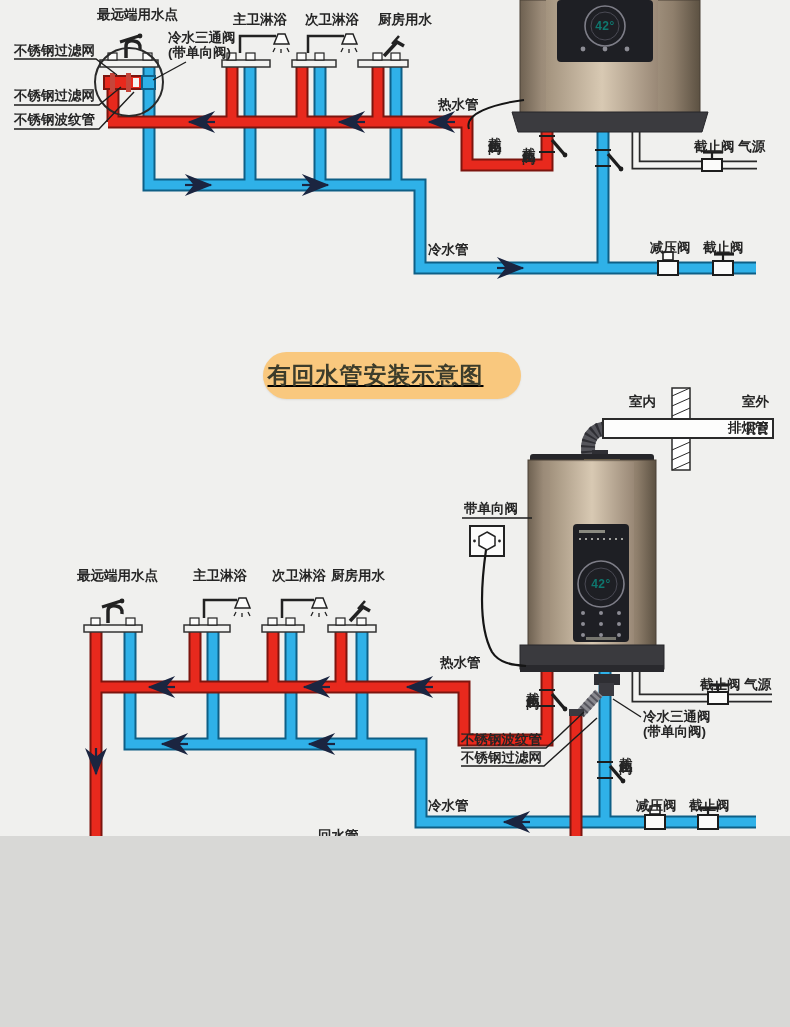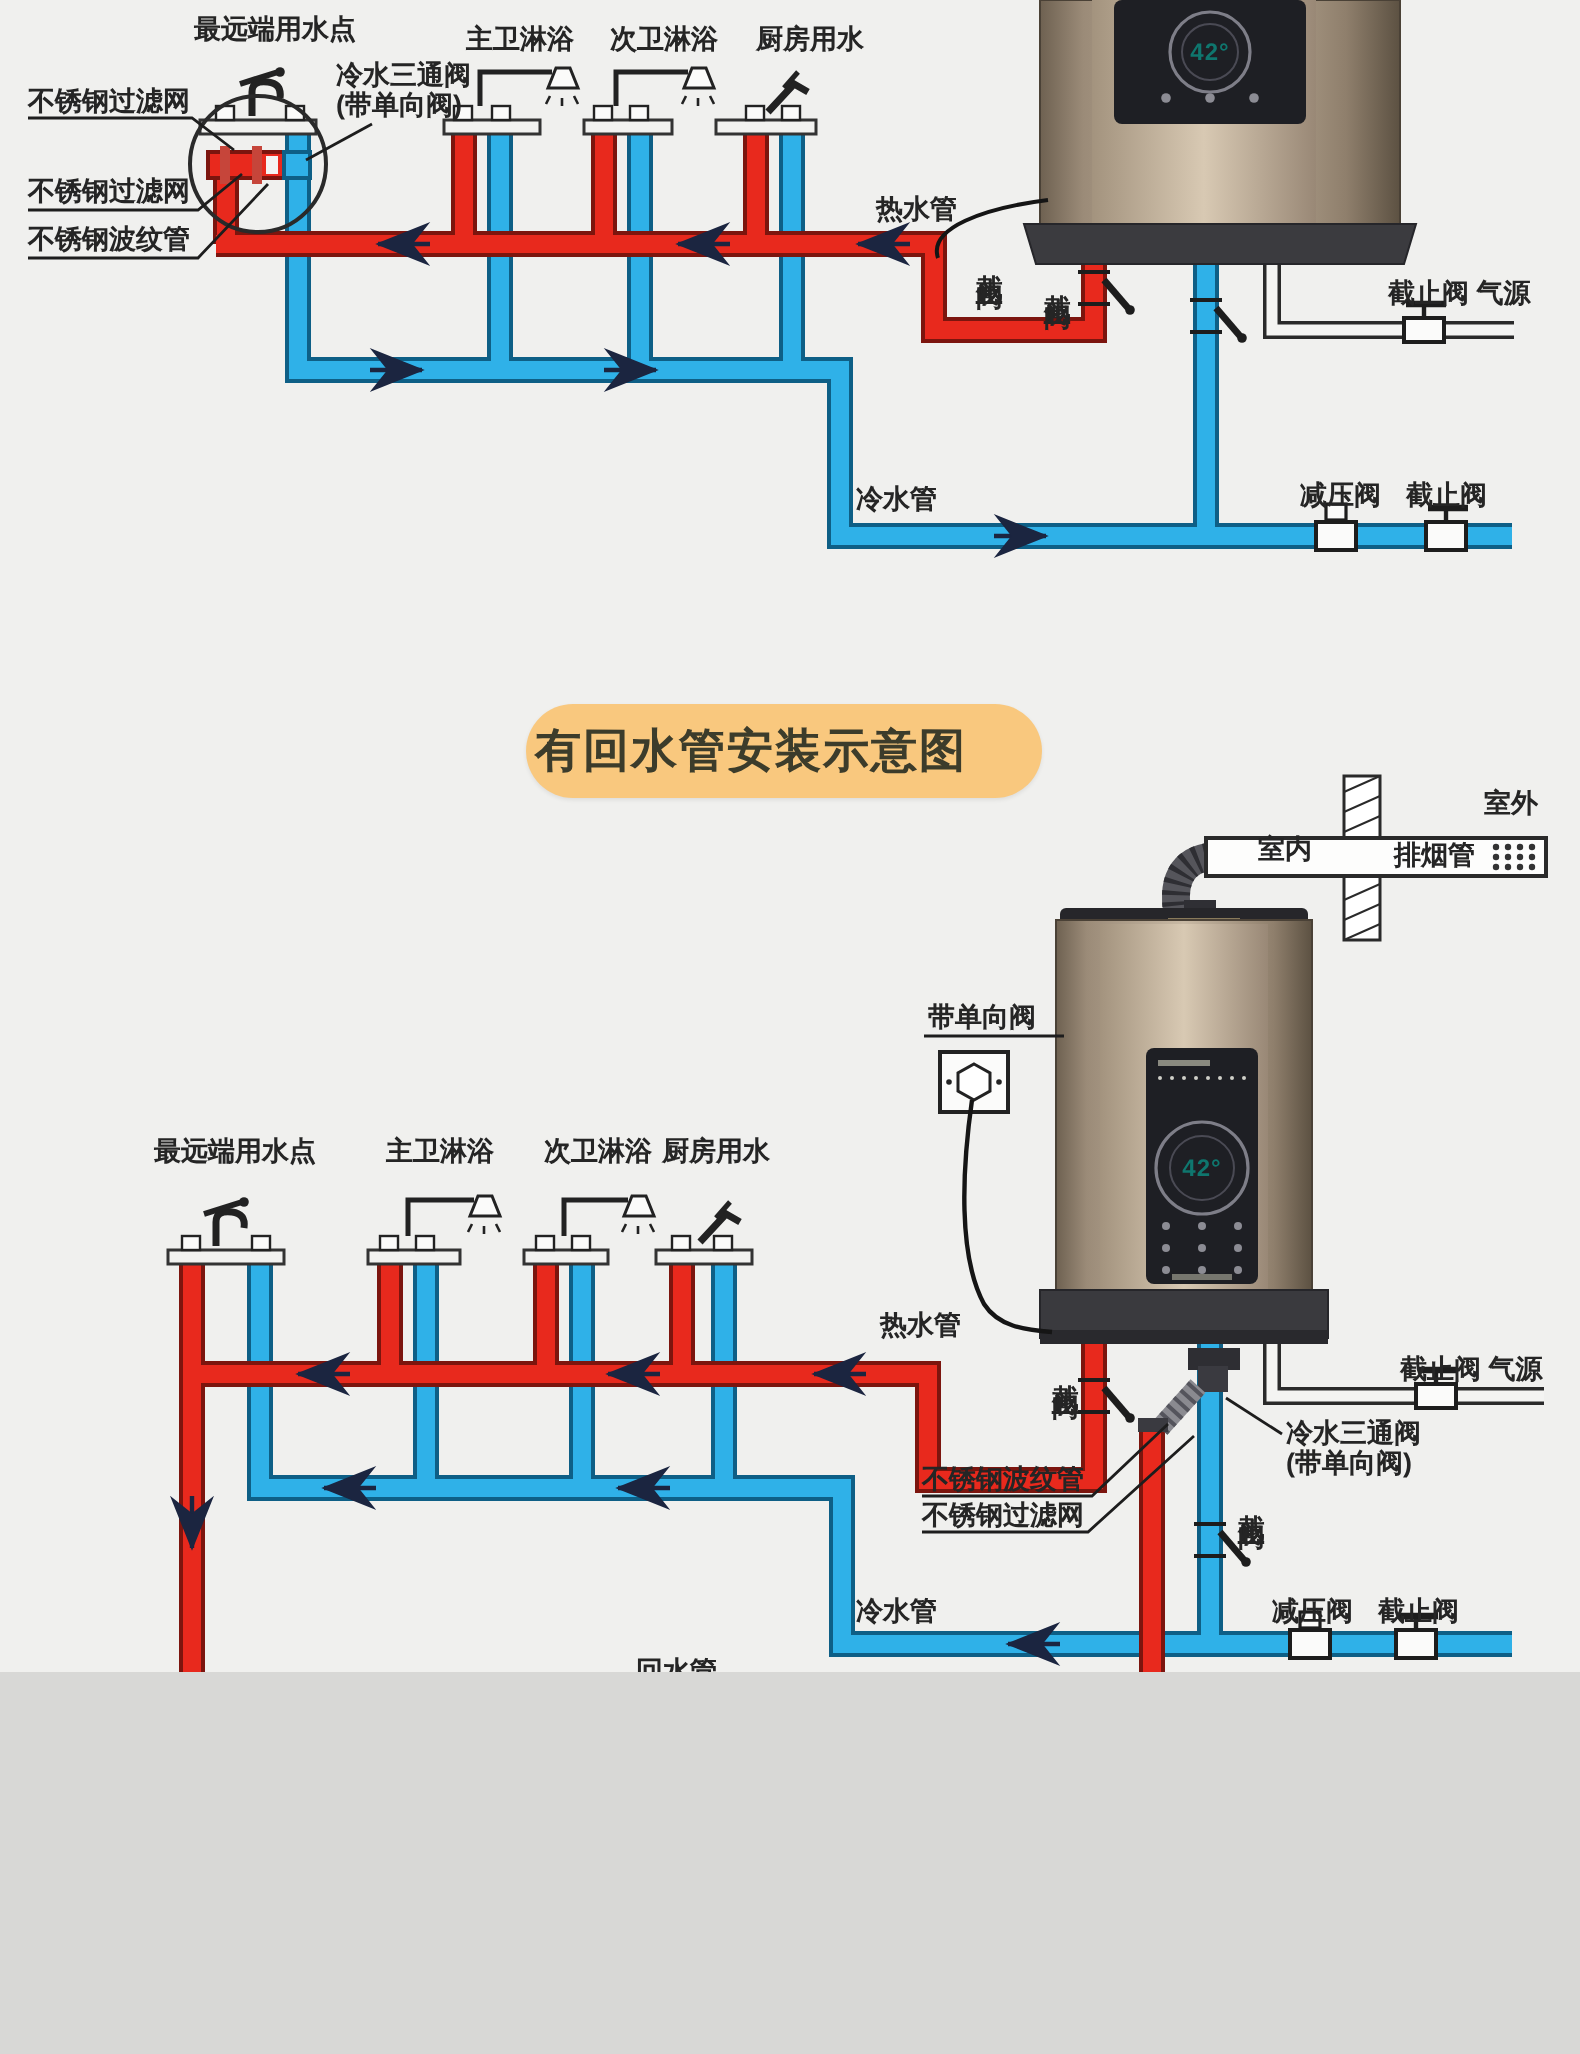--- a/index.html
+++ b/index.html
@@ -3,21 +3,21 @@
 <meta charset="utf-8">
 <style>
   html,body{margin:0;padding:0;}
   body{font-family:"Liberation Sans","DejaVu Sans",sans-serif;background:#d8d8d6;}
   #stage{position:relative;width:790px;height:836px;background:#f0f0ee;overflow:hidden;margin:0 auto;}
   svg{position:absolute;left:0;top:0;}
   .lbl{position:absolute;font-size:13.5px;font-weight:700;color:#252525;white-space:nowrap;line-height:1.05;}
   .vlbl{writing-mode:vertical-rl;text-orientation:upright;letter-spacing:2px;}
   .temp{position:absolute;width:44px;text-align:center;color:#0f766e;font-size:12px;font-weight:700;letter-spacing:0.5px;}
   .badge{position:absolute;left:263px;top:352px;width:258px;height:47px;background:#f9c87e;border-radius:24px;
-         display:flex;align-items:center;justify-content:center;gap:7px;box-shadow:0 1px 2px rgba(0,0,0,0.08);}
+         display:flex;align-items:center;justify-content:center;gap:7px;box-shadow:0 1px 2px rgba(0,0,0,0.08);text-decoration:underline;}
   .badge-text{font-size:23px;font-weight:600;color:#3c3c2b;letter-spacing:1px;}
   .whitefoot{position:absolute;left:0;top:1004px;width:790px;height:23px;background:#fdfdfd;}
 </style>
 </head>
 <body>
 
 <div id="stage">
 
 <svg width="790" height="1027" viewBox="0 0 790 1027">
   <defs>
@@ -405,23 +405,23 @@
 <div class="lbl" style="left:428px;top:243px">冷水管</div>
 <div class="lbl" style="left:650px;top:241px">减压阀</div>
 <div class="lbl" style="left:703px;top:241px">截止阀</div>
 <div class="temp" style="left:583px;top:19px">42°</div>
 
 <div class="badge">
   <span class="badge-text">有回水管安装示意图</span>
   <span style="width:26px"></span>
 </div>
 
-<div class="lbl" style="left:629px;top:418px">室内</div>
+<div class="lbl" style="left:629px;top:395px">室内</div>
 <div class="lbl" style="left:742px;top:395px">室外</div>
-<div class="lbl" style="left:697px;top:421px">排烟管</div>
+<div class="lbl" style="left:728px;top:421px">排烟管</div>
 <div class="lbl" style="left:464px;top:502px">带单向阀</div>
 <div class="lbl" style="left:77px;top:569px">最远端用水点</div>
 <div class="lbl" style="left:193px;top:569px">主卫淋浴</div>
 <div class="lbl" style="left:272px;top:569px">次卫淋浴</div>
 <div class="lbl" style="left:331px;top:569px">厨房用水</div>
 <div class="lbl" style="left:440px;top:656px">热水管</div>
 <div class="lbl vlbl" style="left:525px;top:681px">截止阀</div>
 <div class="lbl" style="left:461px;top:733px">不锈钢波纹管</div>
 <div class="lbl" style="left:461px;top:751px">不锈钢过滤网</div>
 <div class="lbl" style="left:643px;top:710px">冷水三通阀</div>

